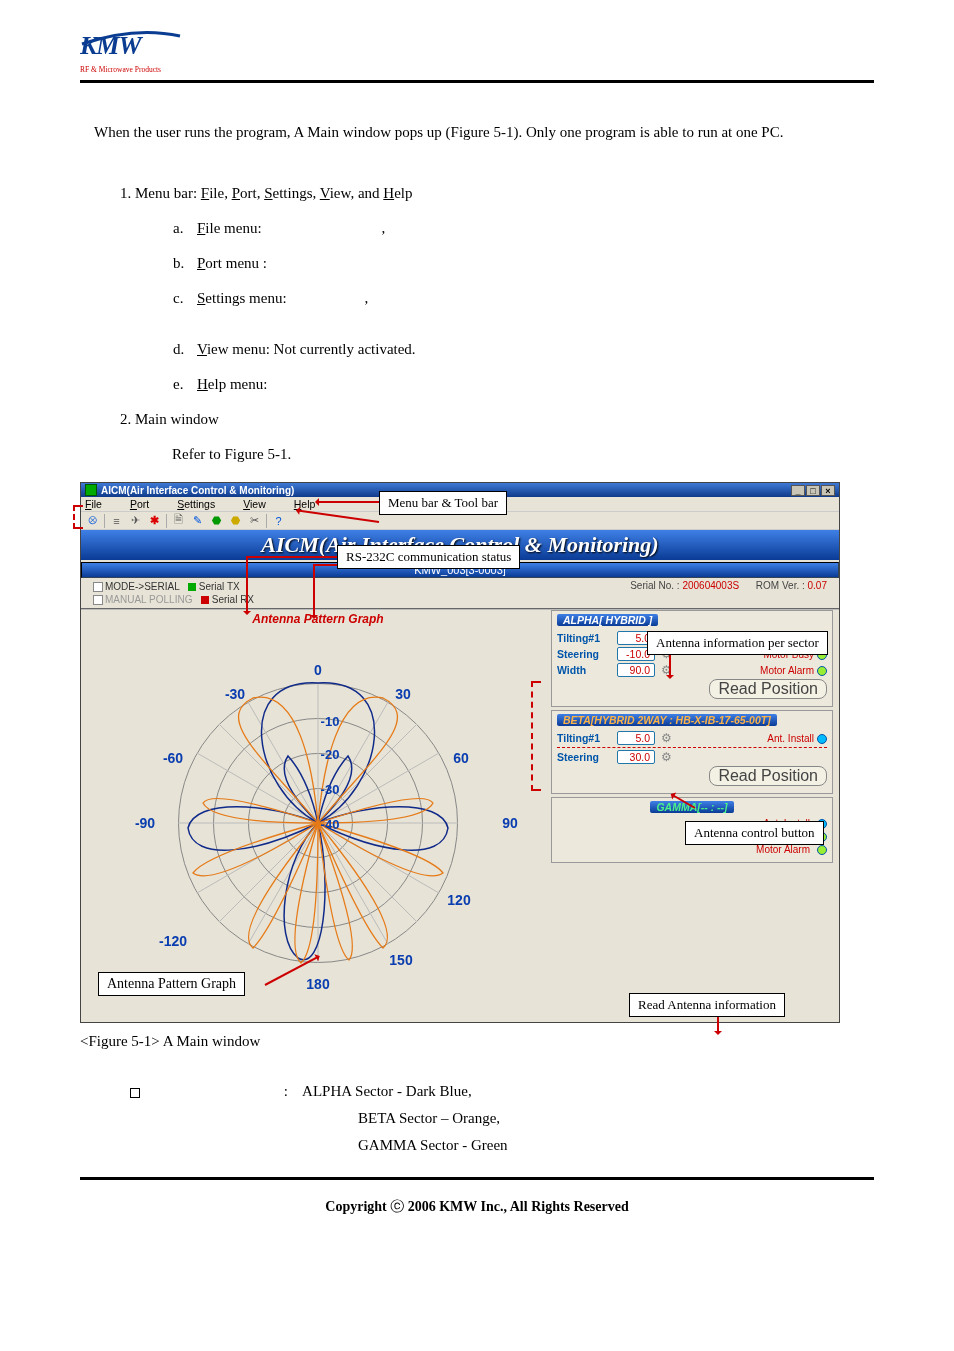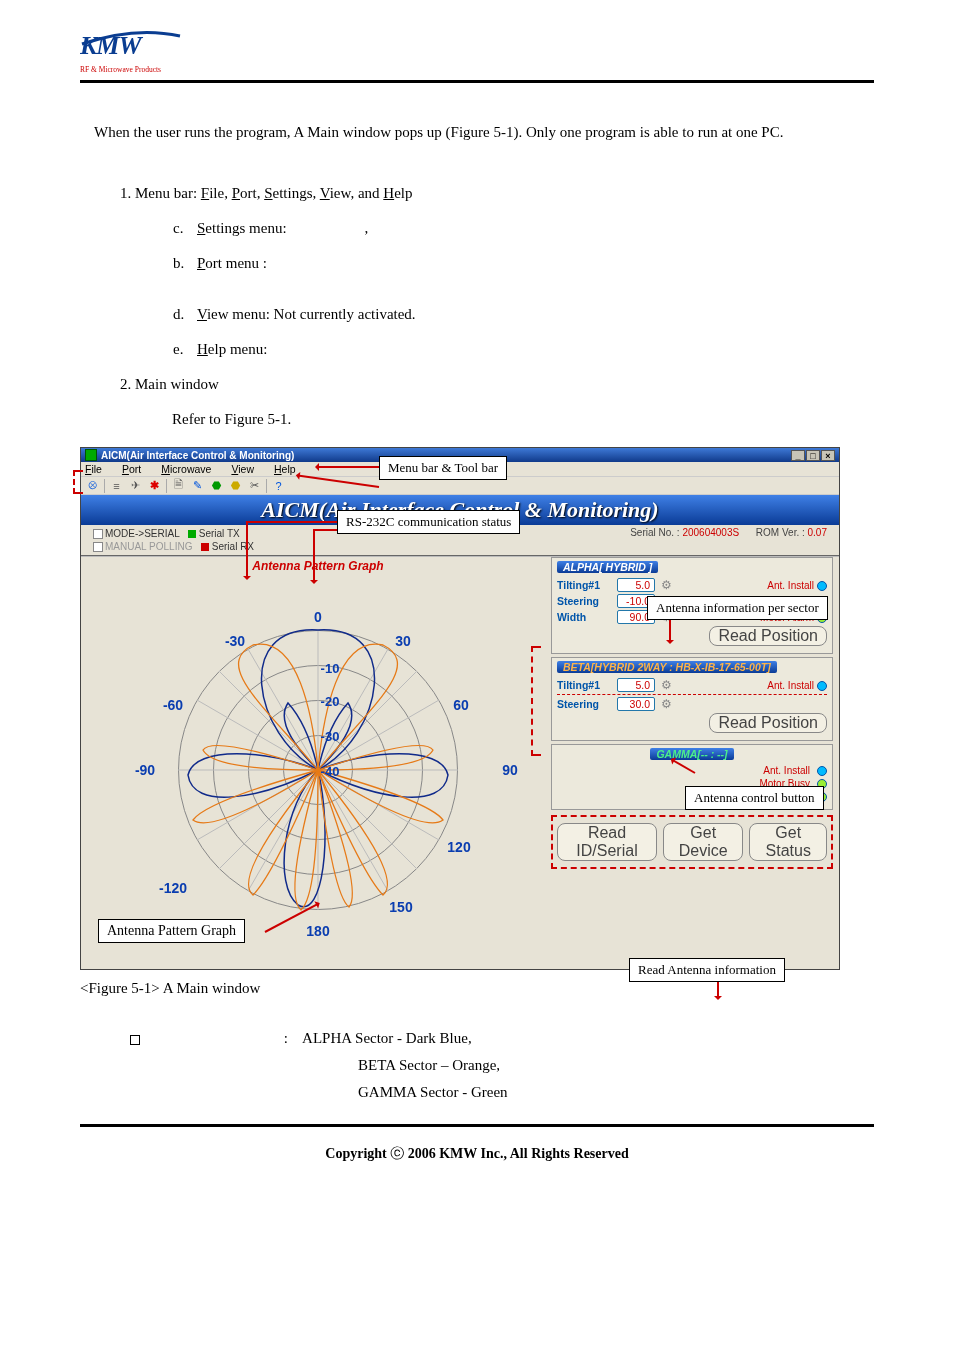--- a/index.html
+++ b/index.html
@@ -74,21 +74,21 @@
     width: 14px; height: 11px;
     font-size: 9px;
     text-align: center;
     line-height: 10px;
     border: 1px solid #555;
   }
   .menubar {
     background: #e7e3d6;
     padding: 1px 4px;
     display: flex;
-    gap: 20px;
+    gap: 28px;
     font-size: 10.5px;
   }
   .menubar span::first-letter { text-decoration: underline; }
   .toolbar {
     background: #e7e3d6;
     padding: 1px 4px;
     display: flex;
     gap: 4px;
     border-top: 1px solid #ccc;
     border-bottom: 1px solid #ccc;
@@ -329,22 +329,23 @@
   </div>
 </div>
 
 <div class="body-text">
   <p class="intro">When the user runs the program, A Main window pops up (Figure 5-1). Only one program is able to run at one PC.</p>
 
   <ol class="list1">
     <li>
       <span>Menu bar: <span class="u">F</span>ile, <span class="u">P</span>ort, <span class="u">S</span>ettings, <span class="u">V</span>iew, and <span class="u">H</span>elp</span>
       <ul class="listA">
+        <li><span class="listA-marker">a.</span><span class="u">F</span><span>ile menu:</span><span style="padding-left:120px">,</span></li>
+        <li><span class="listA-marker">b.</span><span class="u">P</span><span>ort menu :</span></li>
         <li><span class="listA-marker">c.</span><span class="u">S</span><span>ettings menu:</span><span style="padding-left:78px">,</span></li>
-        <li><span class="listA-marker">b.</span><span class="u">P</span><span>ort menu :</span></li>
         <li class="gap"><span class="listA-marker">d.</span><span class="u">V</span><span>iew menu: Not currently activated.</span></li>
         <li><span class="listA-marker">e.</span><span class="u">H</span><span>elp menu:</span></li>
       </ul>
     </li>
     <li><span>Main window</span></li>
   </ol>
   <div class="indent-refer">Refer to Figure 5-1.</div>
 </div>
 
 <div class="figure-window">
@@ -381,21 +382,21 @@
     <span class="win-btns">
       <span class="win-btn">_</span>
       <span class="win-btn">□</span>
       <span class="win-btn">×</span>
     </span>
   </div>
 
   <div class="menubar">
     <span>File</span>
     <span>Port</span>
-    <span>Microwave</span>
+    <span>Settings</span>
     <span>View</span>
     <span>Help</span>
   </div>
 
   <div class="toolbar">
     <span class="tool-ic ic-blue">⮾</span>
     <span style="border-left:1px solid #aaa;height:14px;"></span>
     <span class="tool-ic">≡</span>
     <span class="tool-ic">✈</span>
     <span class="tool-ic ic-red">✱</span>
@@ -403,20 +404,21 @@
     <span class="tool-ic">🗎</span>
     <span class="tool-ic ic-blue">✎</span>
     <span class="tool-ic ic-green">⬣</span>
     <span class="tool-ic ic-yellow">⬣</span>
     <span class="tool-ic">✂</span>
     <span style="border-left:1px solid #aaa;height:14px;"></span>
     <span class="tool-ic ic-blue">?</span>
   </div>
 
   <div class="big-title">AICM(Air Interface Control &amp; Monitoring)</div>
+  <div class="sub-title">KMW_003[3-0003]</div>
 
   <div class="status-row">
     <div class="status-left">
       <span class="ck"></span><span>MODE-&gt;SERIAL</span>
       &nbsp;&nbsp;<span class="sq-g"></span><span>Serial TX</span><br>
       <span class="ck"></span><span style="color:#999">MANUAL POLLING</span>
       &nbsp;&nbsp;<span class="sq-r"></span><span>Serial RX</span>
     </div>
     <div class="status-right">
       <span>Serial No. :</span>
@@ -560,27 +562,20 @@
         <div class="row-line" style="justify-content:flex-end;">
             <span class="stat-lbl">Motor Busy</span>
             <span class="led" style="background:#9e3"></span>
           </div>
         <div class="row-line" style="justify-content:flex-end;">
             <span class="stat-lbl">Motor Alarm</span>
             <span class="led" style="background:#9e3"></span>
           </div>
       </div>
 
-      <div class="btm-dash">
-        <div class="btn-row">
-          <button class="btn-sm">Read ID/Serial</button>
-          <button class="btn-sm">Get Device</button>
-          <button class="btn-sm">Get Status</button>
-        </div>
-      </div>
     </div>
   </div>
 </div>
 
 <div class="caption">&lt;Figure 5-1&gt; A Main window</div>
 
 <div class="legend">
   <div>
     <span class="sq-outline"></span>
     <span>:</span>&nbsp;&nbsp;&nbsp;

